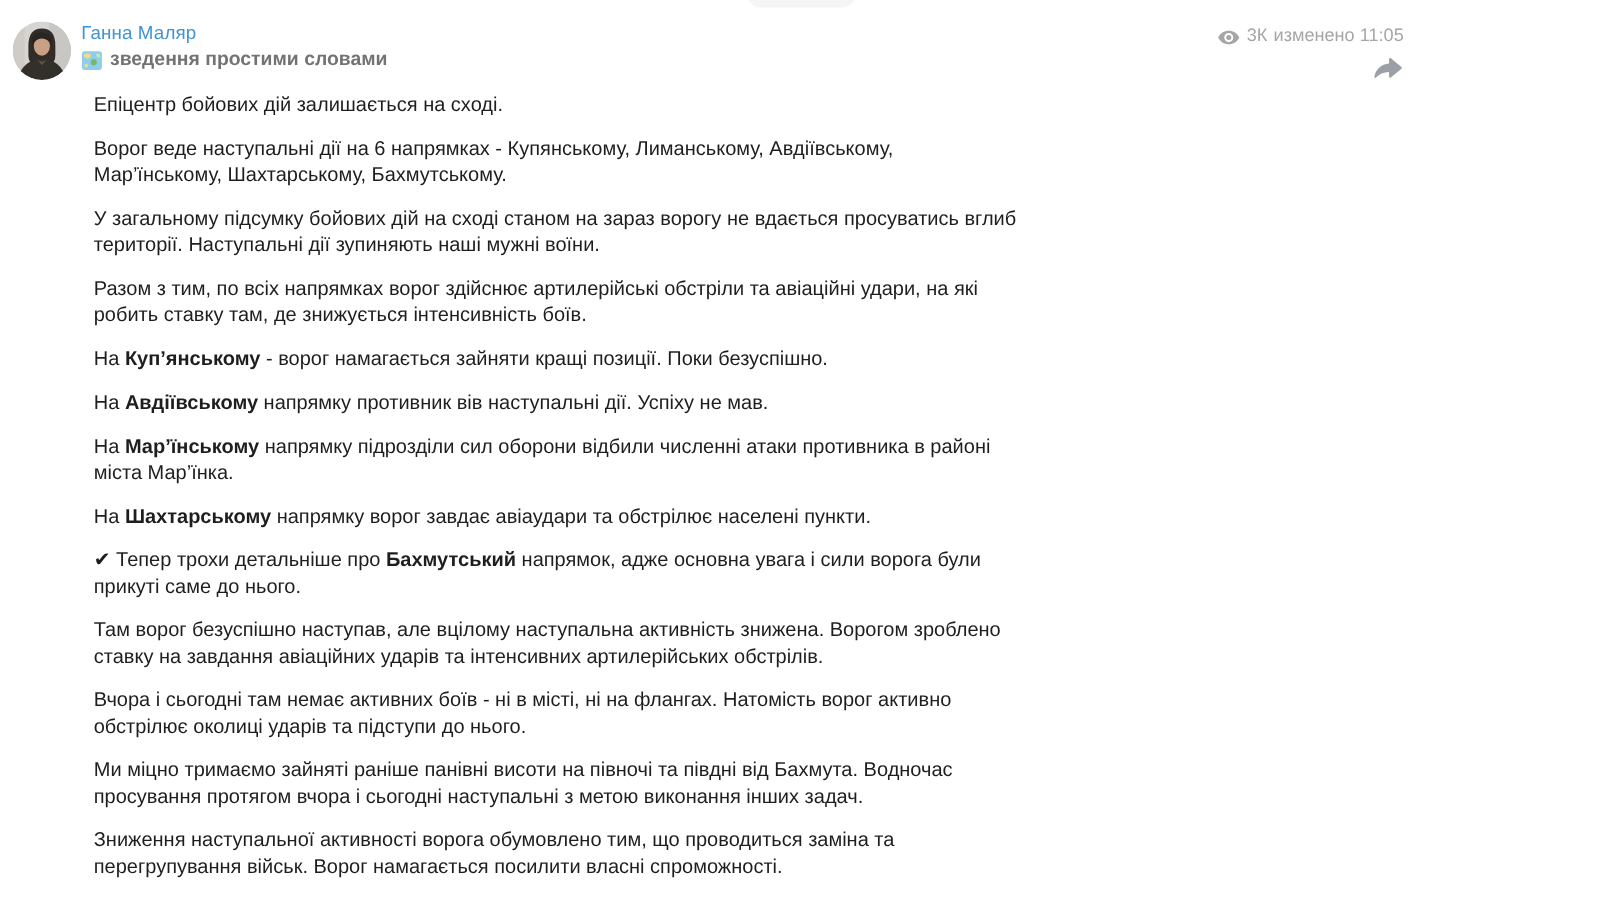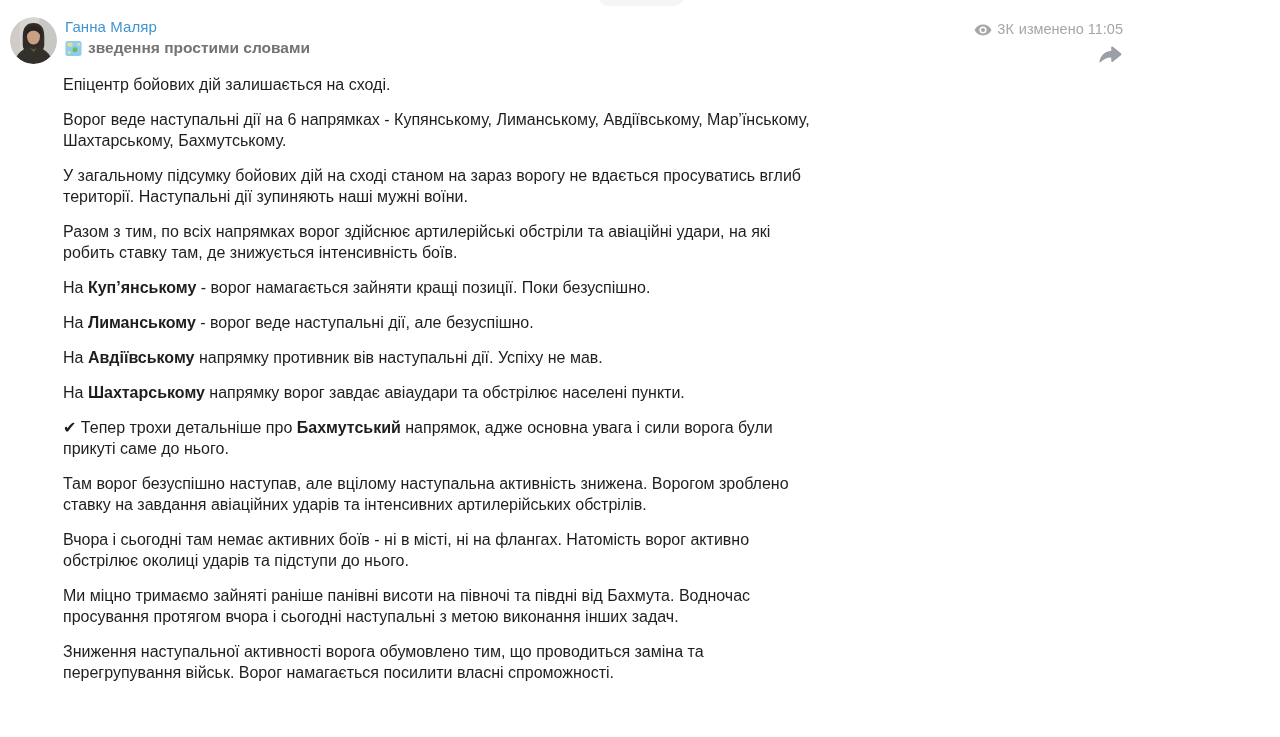--- a/index.html
+++ b/index.html
@@ -48,21 +48,21 @@
     position: absolute; top: 43px; right: 17px;
     width: 27px; height: 24px; cursor: pointer;
   }
 
   .body {
     position: absolute; left: 63px; top: 74px;
     width: 758px;
     font-size: 16px; line-height: 21px;
     color: #1e1e1e;
   }
-  .body p { margin: 0 0 14px 0; }
+  .body p { margin: 0 0 14px 12px; }
   .body .b { font-weight: 700; }
 </style>
 </head>
 <body>
 
 <div class="post">
 
   <div class="date-sliver"></div>
 
   <div class="avatar">
@@ -115,22 +115,22 @@
       <path d="M13.6 4.1v3C7.8 7.7 4 11.2 2.8 16.9c-.1.7.7 1.1 1.2.6 2.4-2.7 5.5-4.1 9.6-4.2v3.3c0 .8.9 1.2 1.5.7l7.6-6.3c.4-.4.4-1 0-1.3l-7.6-6.3c-.6-.5-1.5-.1-1.5.7z" fill="#9aa0a5"></path>
     </svg>
   </div>
 
   <div class="body" id="post-body">
       <p><span>Епіцентр бойових дій залишається на сході.</span></p>
       <p><span>Ворог веде наступальні дії на 6 напрямках - Купянському, Лиманському, Авдіївському, Мар’їнському, Шахтарському, Бахмутському.</span></p>
       <p><span>У загальному підсумку бойових дій на сході станом на зараз ворогу не вдається просуватись вглиб території. Наступальні дії зупиняють наші мужні воїни.</span></p>
       <p><span>Разом з тим, по всіх напрямках ворог здійснює артилерійські обстріли та авіаційні удари, на які робить ставку там, де знижується інтенсивність боїв.</span></p>
       <p><span>На </span><span class="b">Куп’янському</span><span> - ворог намагається зайняти кращі позиції. Поки безуспішно.</span></p>
-      <p><span>На </span><span class="b">Лиманському</span><span> - ворог веде наступальні дії, але безуспішно.</span></p>
       <p><span>На </span><span class="b">Авдіївському</span><span> напрямку противник вів наступальні дії. Успіху не мав.</span></p>
+      <p><span>На </span><span class="b">Мар’їнському</span><span> напрямку підрозділи сил оборони відбили численні атаки противника в районі міста Мар’їнка.</span></p>
       <p><span>На </span><span class="b">Шахтарському</span><span> напрямку ворог завдає авіаудари та обстрілює населені пункти.</span></p>
       <p><span>✔ Тепер трохи детальніше про </span><span class="b">Бахмутський</span><span> напрямок, адже основна увага і сили ворога були прикуті саме до нього.</span></p>
       <p><span>Там ворог безуспішно наступав, але вцілому наступальна активність знижена. Ворогом зроблено ставку на завдання авіаційних ударів та інтенсивних артилерійських обстрілів.</span></p>
       <p><span>Вчора і сьогодні там немає активних боїв - ні в місті, ні на флангах. Натомість ворог активно обстрілює околиці ударів та підступи до нього.</span></p>
       <p><span>Ми міцно тримаємо зайняті раніше панівні висоти на півночі та півдні від Бахмута. Водночас просування протягом вчора і сьогодні наступальні з метою виконання інших задач.</span></p>
       <p><span>Зниження наступальної активності ворога обумовлено тим, що проводиться заміна та перегрупування військ. Ворог намагається посилити власні спроможності.</span></p>
     </div>
 
 </div>
 

